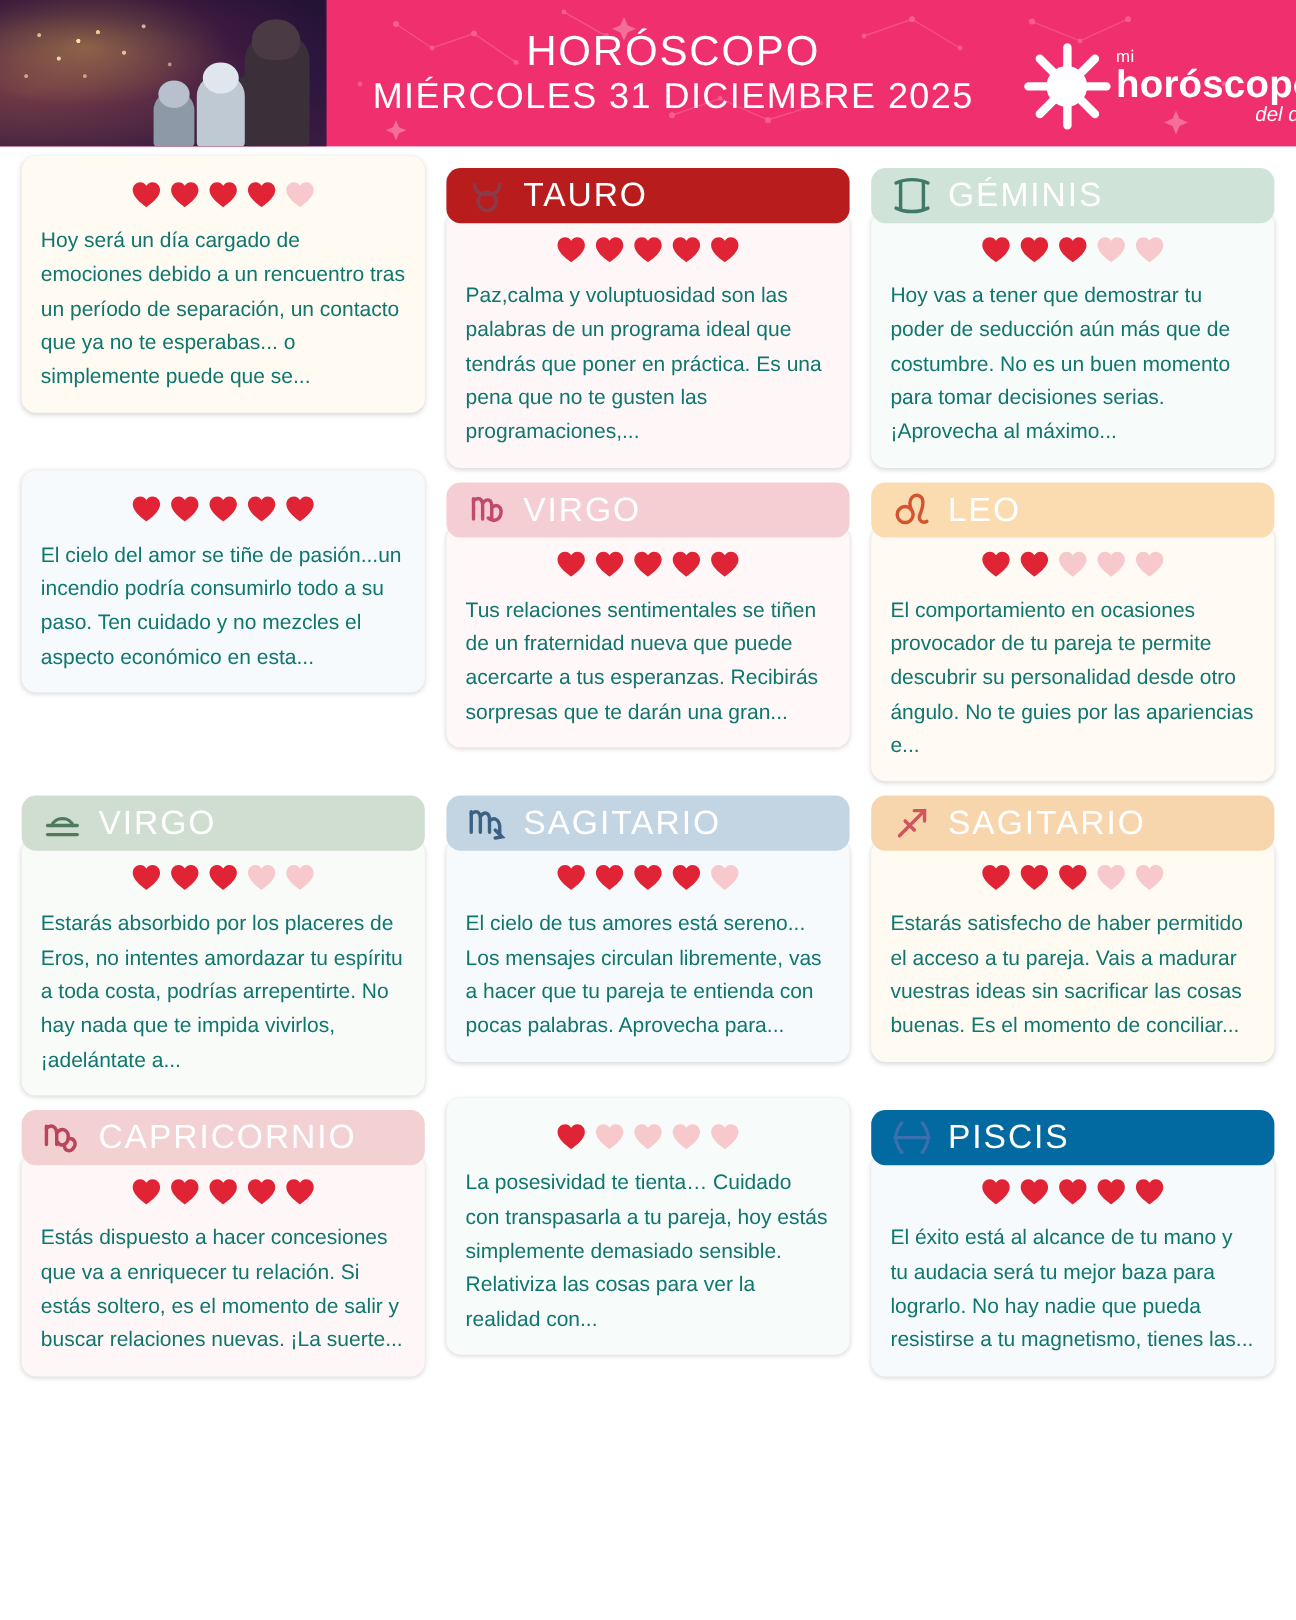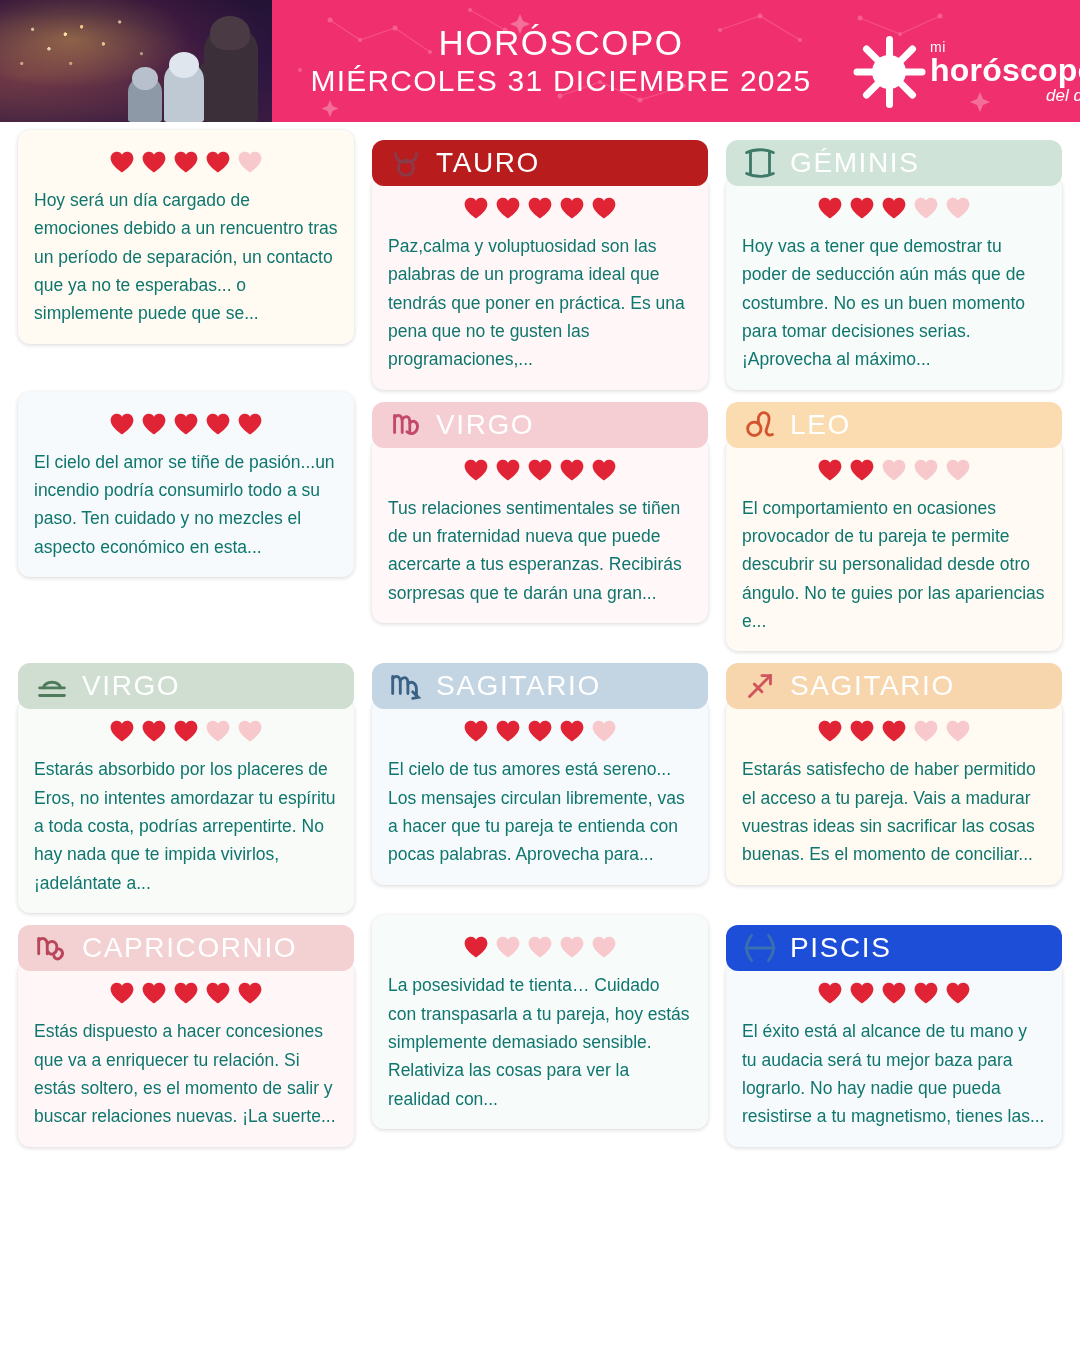--- a/index.html
+++ b/index.html
@@ -188,21 +188,21 @@
   .tint-tauro   .sign-header { background: #b91c1c; } .tint-tauro   .sign-card { background: #fff7f7; }
   .tint-geminis .sign-header { background: #cfe3d8; } .tint-geminis .sign-card { background: #f7fbf9; }
   .tint-cancer  .sign-header { background: #c6d8e6; } .tint-cancer  .sign-card { background: #f6fafd; }
   .tint-leo     .sign-header { background: #fadcb0; } .tint-leo     .sign-card { background: #fffaf3; }
   .tint-virgo   .sign-header { background: #f5ced3; } .tint-virgo   .sign-card { background: #fff7f8; }
   .tint-libra   .sign-header { background: #cfded0; } .tint-libra   .sign-card { background: #f8fbf8; }
   .tint-escorpio .sign-header{ background: #c3d4e3; } .tint-escorpio .sign-card{ background: #f6fafd; }
   .tint-sagitario .sign-header{background: #f8d6ad; } .tint-sagitario .sign-card{background: #fffaf2; }
   .tint-capricornio .sign-header{background:#f3d0d2;} .tint-capricornio .sign-card{background:#fff7f7;}
   .tint-acuario .sign-header { background: #cfe2d9; } .tint-acuario .sign-card { background: #f7fbfa; }
-  .tint-piscis  .sign-header { background: #1d4ed8; } .tint-piscis  .sign-card { background: #f7fafd; }
+  .tint-piscis  .sign-header { background: #0369a1; } .tint-piscis  .sign-card { background: #f7fafd; }
 </style>
 </head>
 <body>
 
 <div id="page">
 
   <div class="header">
     <svg class="header-stars" viewBox="0 0 1080 122" preserveAspectRatio="none">
       <g stroke="#ff6fa0" stroke-width="1.2" fill="none" opacity="0.85">
         <path d="M330 20 L360 40 L395 28 L430 52"></path>

